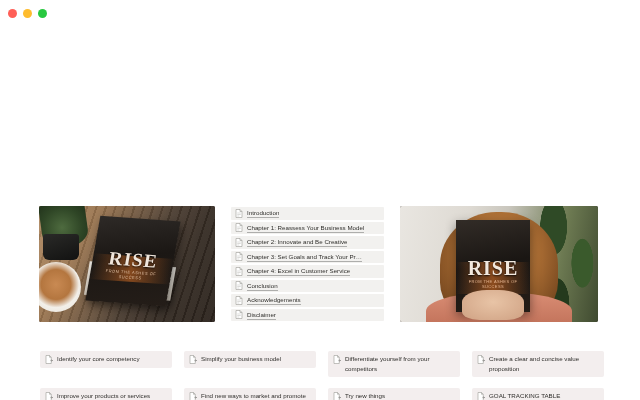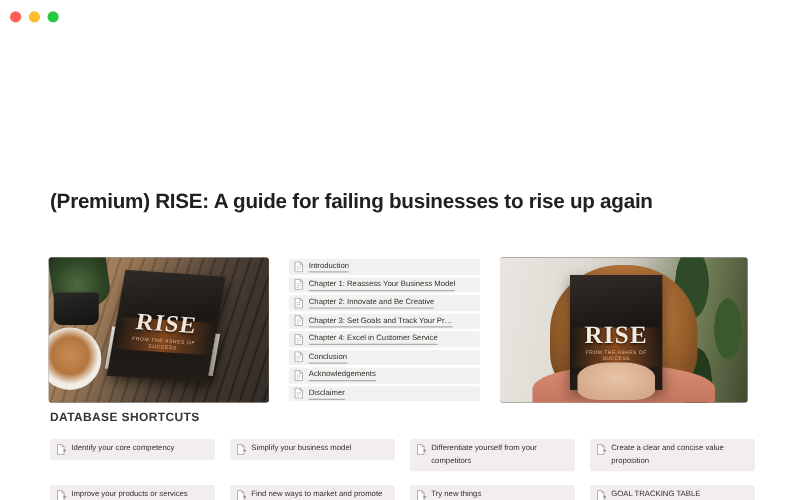--- a/index.html
+++ b/index.html
@@ -264,21 +264,20 @@
 <body>
 
 <div class="titlebar">
   <span class="dot dot-close"></span>
   <span class="dot dot-minimize"></span>
   <span class="dot dot-zoom"></span>
 </div>
 
 <div class="page">
 
-  <div class="page-title">(Premium) RISE: A guide for failing businesses to rise up again</div>
 
   <div class="hero">
 
     <div class="photo left">
       <div class="ph-wood"></div>
       <div class="ph-cup"></div>
       <div class="ph-plant"></div>
       <div class="ph-pot"></div>
       <div class="ph-pages"></div>
       <div class="ph-book">
@@ -370,21 +369,20 @@
       <div class="ph-shirt"></div>
       <div class="ph-book2">
         <div class="ph-book2-word">RISE</div>
         <div class="ph-book2-sub">FROM THE ASHES OF SUCCESS</div>
       </div>
       <div class="ph-hand"></div>
     </div>
 
   </div>
 
-  <div class="section-head">DATABASE SHORTCUTS</div>
 
   <div class="cards">
 
     <div class="card">
       <svg class="link-ico" viewBox="0 0 16 18">
         <path d="M2 1h7l3.5 3.5V17H2z" fill="#ffffff" stroke="#9b9a96" stroke-width="1.2"></path>
         <path d="M9 1v3.5h3.5" fill="none" stroke="#9b9a96" stroke-width="1.2"></path>
         <path d="M11 11h4M13 9l2 2-2 2" fill="none" stroke="#7d7c78" stroke-width="1.3"></path>
       </svg>
       <span class="card-label">Identify your core competency</span>

